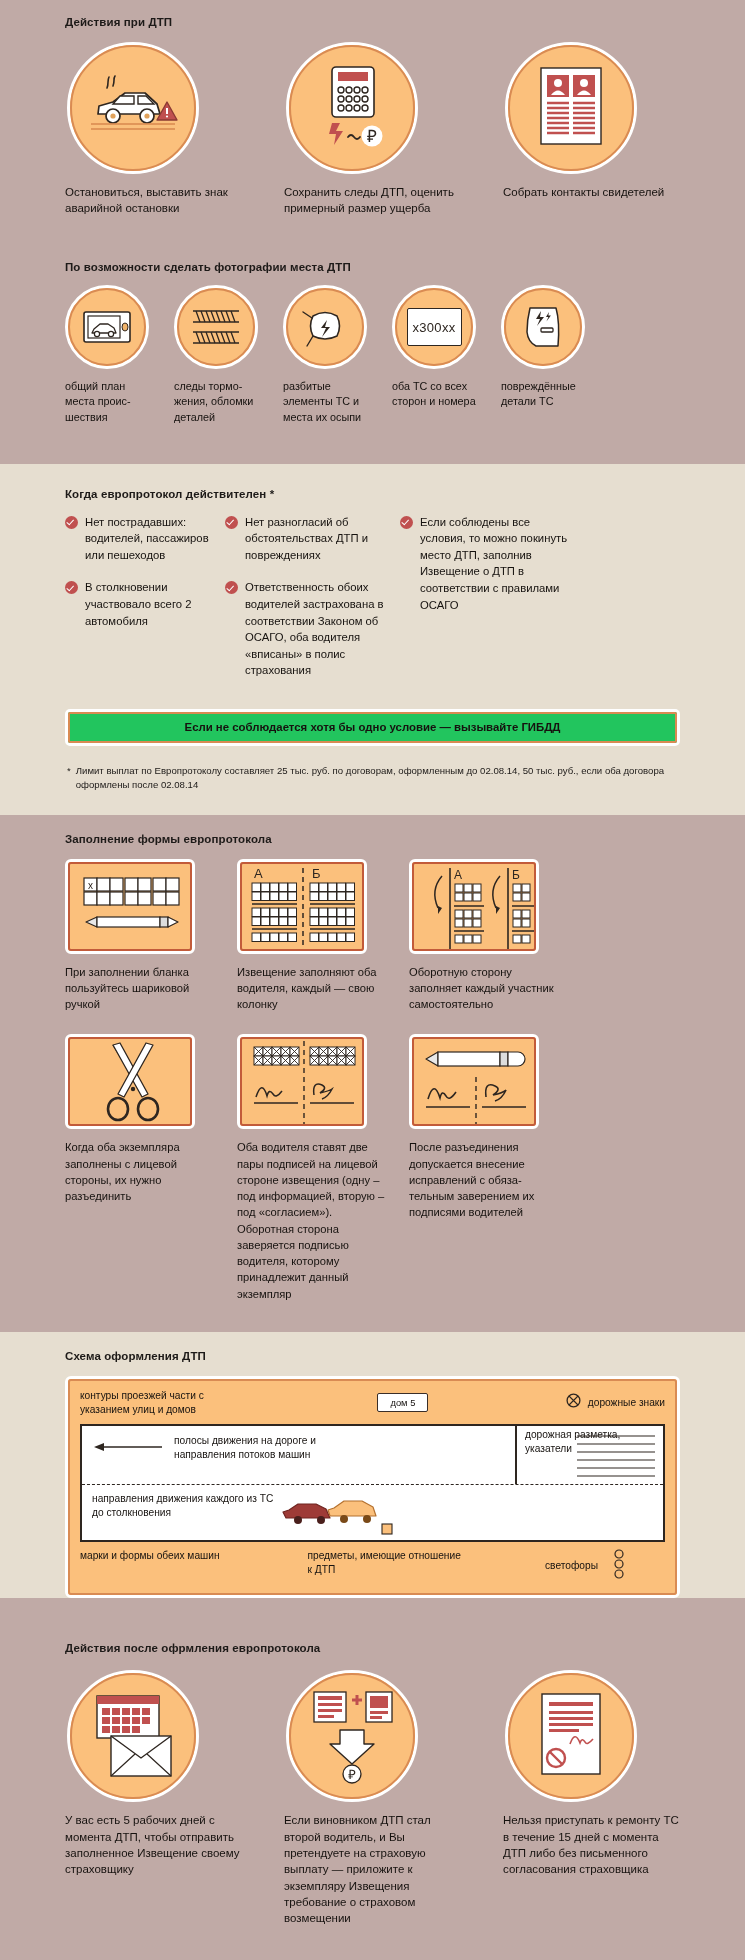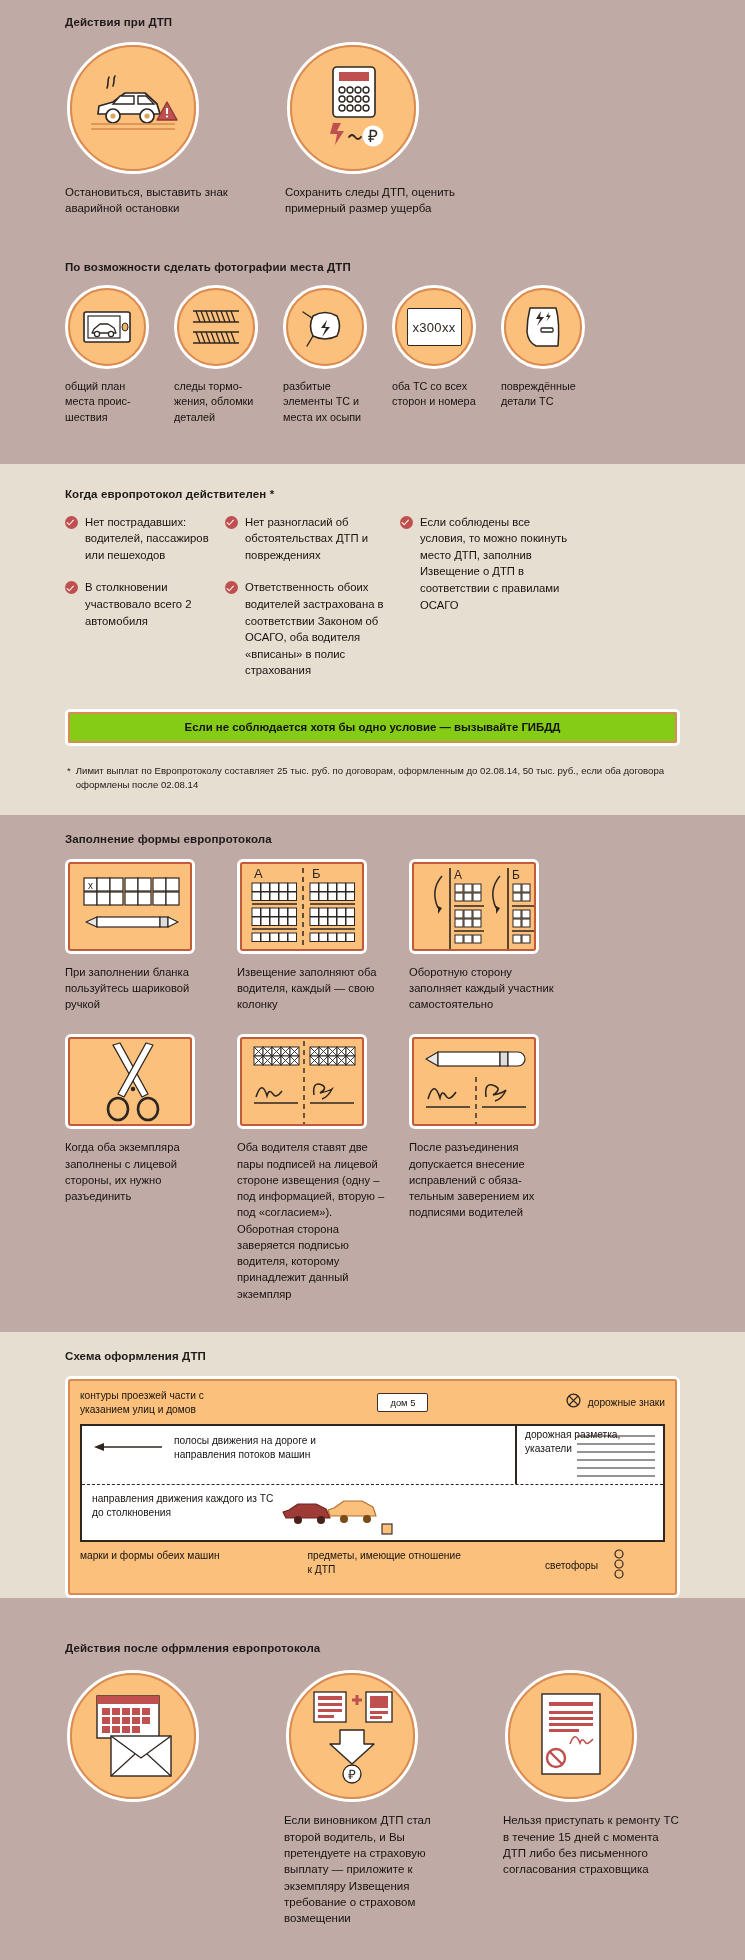--- a/index.html
+++ b/index.html
@@ -66,21 +66,21 @@
     left: 3.2px; top: 2.6px;
     width: 3.4px; height: 6.4px;
     border: solid #fff; border-width: 0 1.6px 1.6px 0;
     transform: rotate(42deg);
   }
   .chk-text { font-size: 11.3px; line-height: 1.47; color: #16120f; }
 
   
   .banner {
     margin: 8px 0 0 0;
-    background: #84cc16;
+    background: #22c55e;
     border: 3px solid #fff;
     outline: 2px solid #d98b53;
     outline-offset: -5px;
     border-radius: 5px;
     text-align: center;
     padding: 9px 0 10px;
     font-size: 11.4px;
     font-weight: 600;
     color: #16120f;
   }
@@ -186,20 +186,39 @@
               </g>
               <path d="M20 60 l8 0 -4 8 l7 0 -9 14 2 -11 -7 0 z" fill="#c0504f"></path>
               <path d="M36 74 q3 -4 6 0 q3 4 6 0" stroke="#2e2620" stroke-width="1.8" fill="none" stroke-linecap="round"></path>
               <circle cx="60" cy="73" r="10.5" fill="#fff"></circle>
               <text x="60" y="79" font-family="'Liberation Serif',serif" font-size="17" text-anchor="middle" fill="#2e2620">₽</text>
             </svg>
           </div>
           <div class="cap">Сохранить следы ДТП, оценить примерный размер ущерба</div>
         </div>
 
+        <div class="circ-col" style="width:178px;">
+          <div class="circ circ-lg" style="margin:0 auto 0 2px;">
+            <svg width="70" height="86" viewBox="0 0 70 86">
+              <rect x="5" y="3" width="60" height="76" fill="#fff" stroke="#2e2620" stroke-width="1.4"></rect>
+              <rect x="11" y="10" width="22" height="22" fill="#c0504f"></rect>
+              <circle cx="22" cy="18" r="4" fill="#fff"></circle>
+                <path d="M15 30 q7 -9 14 0 z" fill="#fff"></path>
+              <rect x="37" y="10" width="22" height="22" fill="#c0504f"></rect>
+              <circle cx="48" cy="18" r="4" fill="#fff"></circle>
+                <path d="M41 30 q7 -9 14 0 z" fill="#fff"></path>
+              <g stroke="#c0504f" stroke-width="2.3">
+                <path d="M11 38 h22 M11 43 h22 M11 48 h22 M11 53 h22 M11 58 h22 M11 63 h22 M11 68 h22"></path>
+                <path d="M37 38 h22 M37 43 h22 M37 48 h22 M37 53 h22 M37 58 h22 M37 63 h22 M37 68 h22"></path>
+              </g>
+              <path d="M35 6 v70" stroke="#fff" stroke-width="2"></path>
+            </svg>
+          </div>
+          <div class="cap">Собрать контакты свидетелей</div>
+        </div>
       </div>
     </div>
   </section>
 
   <section class="sec sec-mauve">
     <div class="inner">
       <div class="sec-title" style="padding-top:36px;padding-bottom:12px;">По возможности сделать фотографии места ДТП</div>
 
       <div class="circ-row" style="gap:24px;padding-bottom:38px;">
 
@@ -647,20 +666,21 @@
                 <rect x="15" y="34" width="8" height="7"></rect>
                   <rect x="25" y="34" width="8" height="7"></rect>
                   <rect x="35" y="34" width="8" height="7"></rect>
                   <rect x="45" y="34" width="8" height="7"></rect>
               </g>
               <rect x="24" y="44" width="60" height="40" fill="#fff" stroke="#2e2620" stroke-width="1.4"></rect>
               <path d="M24 44 L54 66 L84 44" fill="none" stroke="#2e2620" stroke-width="1.4"></path>
               <path d="M24 84 L48 62 M84 84 L60 62" fill="none" stroke="#2e2620" stroke-width="1.2"></path>
             </svg>
           </div>
+          <div class="cap">У вас есть 5 рабочих дней с момента ДТП, чтобы отправить заполненное Извещение своему страховщику</div>
         </div>
 
         <div class="circ-col" style="width:178px;">
           <div class="circ circ-lg" style="margin:0 auto 0 2px;">
             <svg width="88" height="96" viewBox="0 0 88 96">
               <rect x="6" y="4" width="32" height="30" fill="#fff" stroke="#2e2620" stroke-width="1.3"></rect>
               <g fill="#c0504f">
                   <rect x="10" y="8" width="24" height="4"></rect>
                   <rect x="10" y="15" width="24" height="3"></rect>
                   <rect x="10" y="21" width="24" height="3"></rect>

